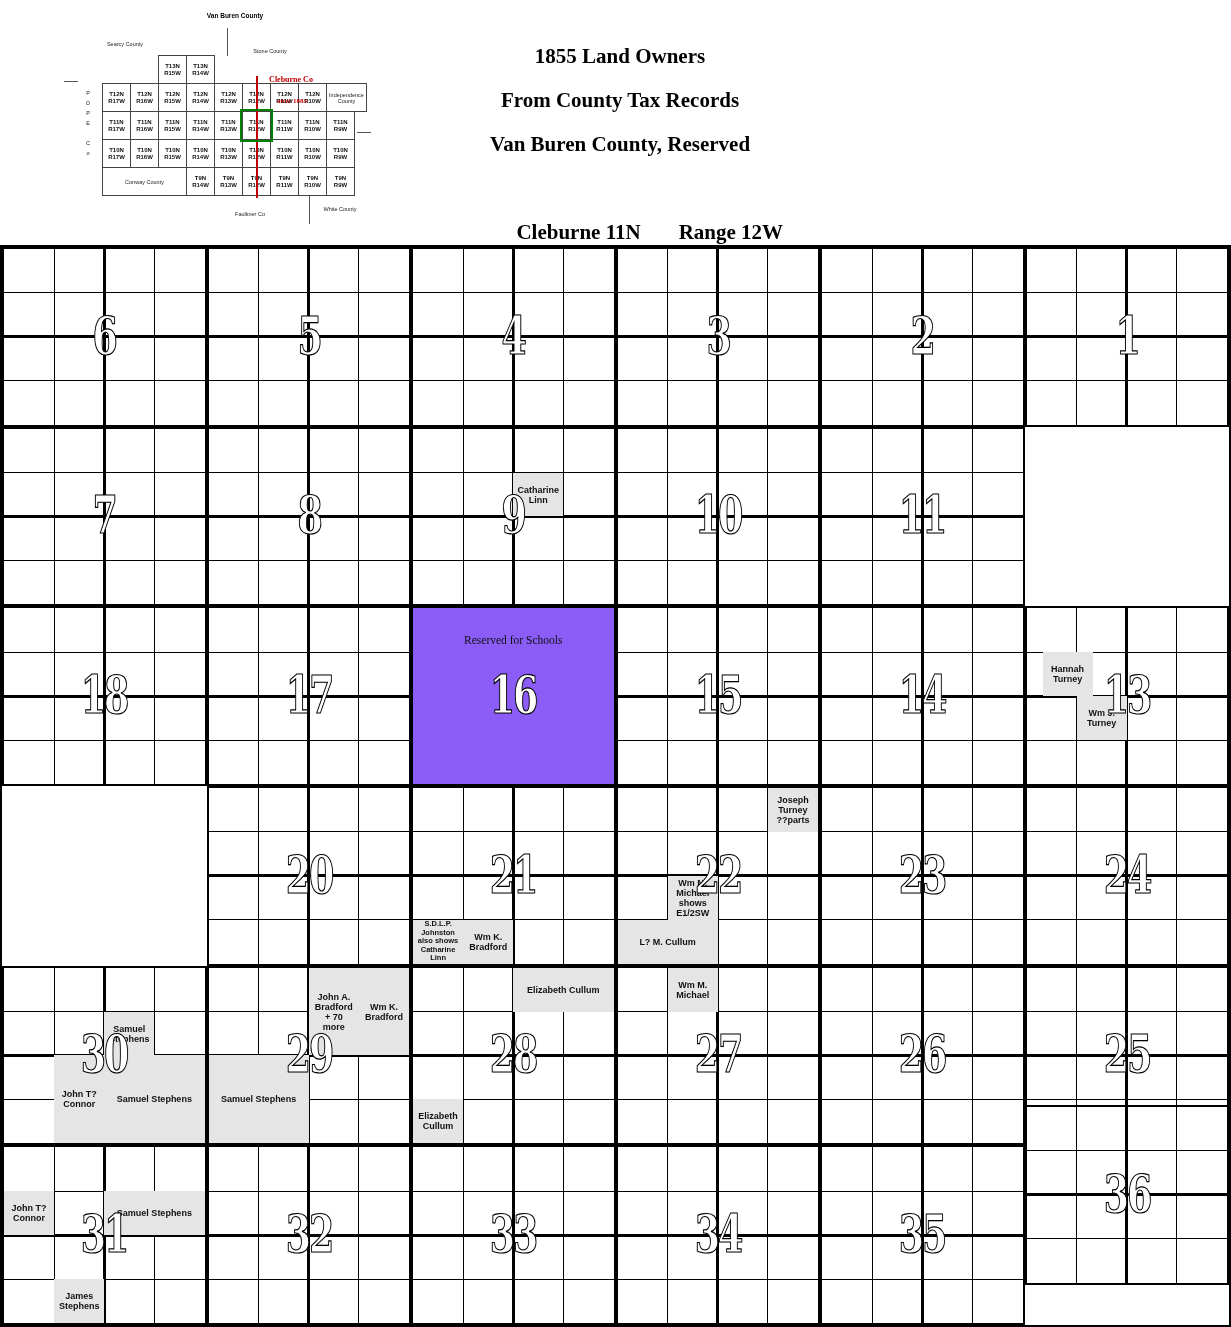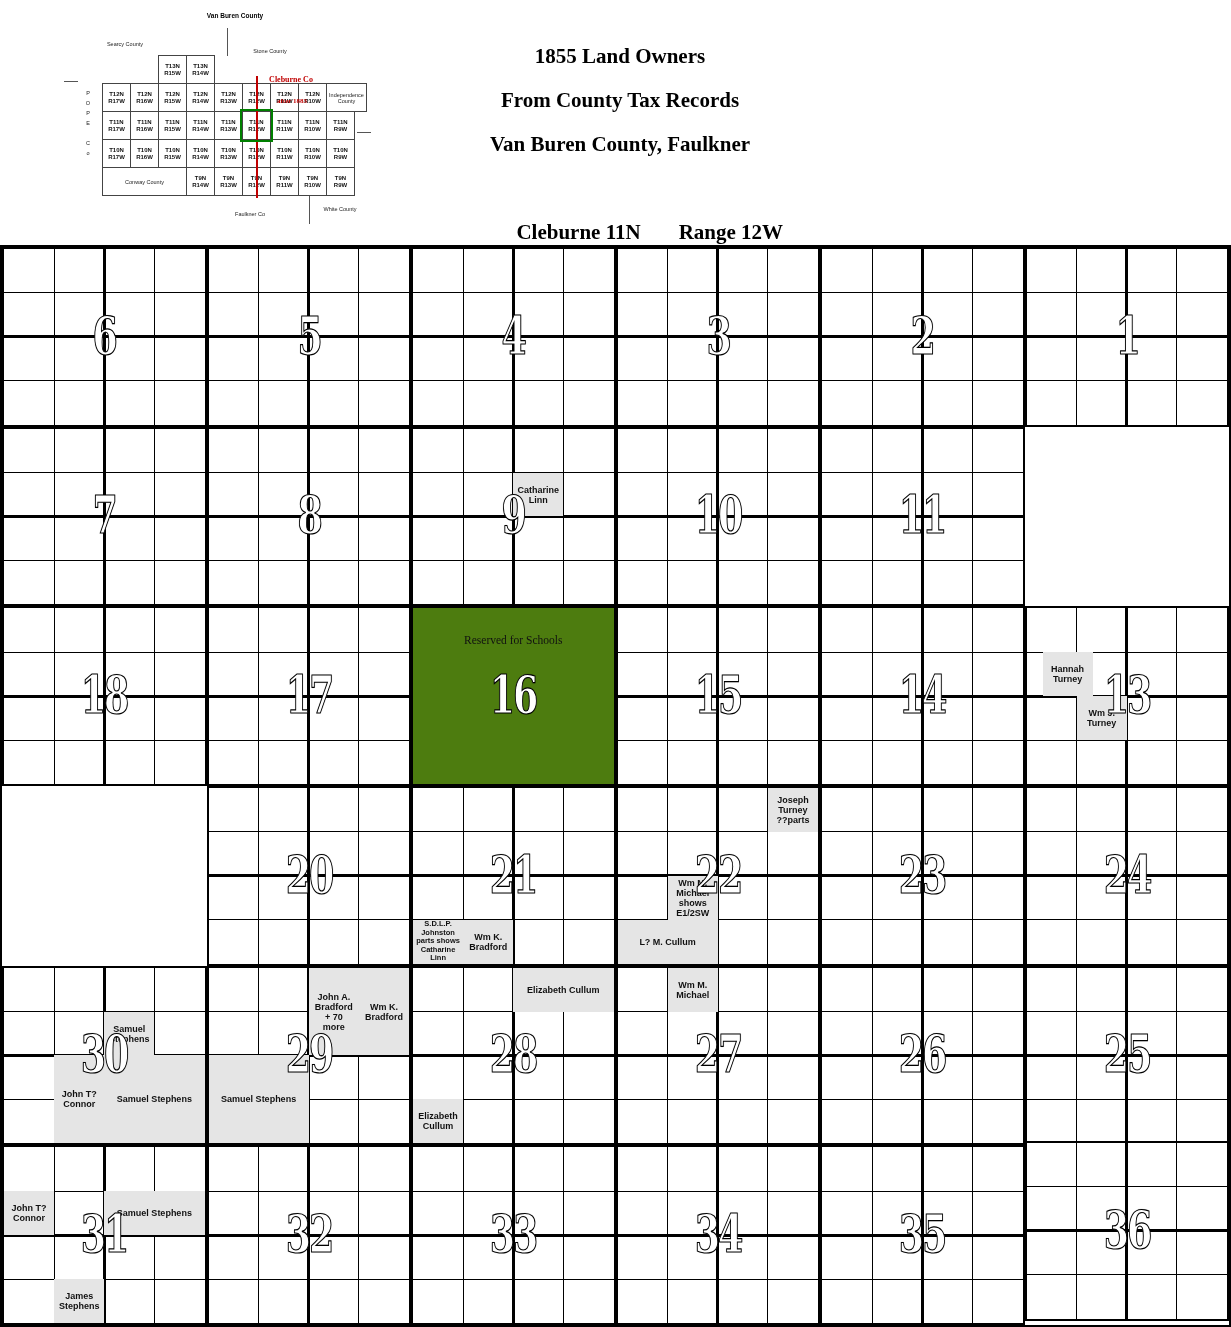--- a/index.html
+++ b/index.html
@@ -22,21 +22,21 @@
   .loc-vline{position:absolute;width:1px;background:#555;}
   .loc-hline{position:absolute;height:1px;background:#555;}
   .loc-red-line{position:absolute;width:2px;z-index:4;}
   .loc-red-text{position:absolute;font-family:"Liberation Serif",serif;font-weight:700;text-align:center;z-index:5;}
   .loc-green{position:absolute;box-sizing:border-box;z-index:5;background:transparent;}
   .loc-pope{position:absolute;font-size:5.5px;line-height:10px;white-space:pre-line;text-align:center;width:10px;color:#222;}
 
   
   #plat{position:absolute;left:0;top:245px;width:1227px;height:1078px;border:2px solid #000;}
   .section{position:absolute;border:2px solid #000;box-sizing:border-box;background:#fff;}
-  .section.gray{background:#4d7c0f;}
+  .section.gray{background:#8b5cf6;}
   .qv{position:absolute;top:0;bottom:0;width:1px;background:#000;z-index:1;}
   .hv{position:absolute;top:0;bottom:0;width:3px;background:#000;z-index:1;}
   .qh{position:absolute;left:0;right:0;height:1px;background:#000;z-index:1;}
   .hh{position:absolute;left:0;right:0;height:3px;background:#000;z-index:1;}
   .owner{position:absolute;z-index:2;background:#e5e5e5;display:flex;align-items:center;justify-content:center;text-align:center;font-size:9px;line-height:10px;white-space:pre-line;color:#111;font-weight:bold;}
   .owner.tiny{font-size:7.5px;line-height:8.5px;}
   .reserved{position:absolute;z-index:2;left:0;width:100%;top:26px;text-align:center;font-family:"Liberation Serif",serif;font-size:11.5px;color:#111;}
   .secnum{position:absolute;left:50%;top:50%;z-index:3;font-family:"DejaVu Serif",serif;font-weight:700;font-size:52px;letter-spacing:-3px;color:#fff;-webkit-text-stroke:1.2px #000;text-shadow:0 0 1px #000;transform:translate(-50%,-53%) scaleX(0.7);white-space:nowrap;}
 </style>
 </head>
@@ -134,21 +134,21 @@
 o</div>
       <div class="loc-red-line" style="left: 196px; top: 68px; height: 122px; background: rgb(192, 0, 0);"></div>
       <div class="loc-red-text" style="left: 181px; top: 67px; width: 100px; font-size: 8px; color: rgb(192, 0, 0);">Cleburne Co</div>
       <div class="loc-red-text" style="left: 182px; top: 89px; width: 100px; font-size: 7px; color: rgb(192, 0, 0);">after 1883</div>
       <div class="loc-green" style="left: 180px; top: 101px; width: 33px; height: 33px; border: 2px solid rgb(0, 128, 0);"></div>
     </div>
 
   <div class="titles">
     <div class="tline">1855 Land Owners</div>
     <div class="tline">From County Tax Records</div>
-    <div class="tline">Van Buren County, Faulkner</div>
+    <div class="tline">Van Buren County, Reserved</div>
     <div class="tline trow">
       <span>Cleburne 11N</span><span class="gap"></span><span>Range 12W</span>
     </div>
     <div class="credit">Created and Copyrighted by Lynn Banard Risener</div>
   </div>
 
   <div id="plat">
       <div class="section" style="left: 0px; top: 0px; width: 204.5px; height: 179.667px;">
         <div class="qv" style="left: 49.625px;"></div>
         <div class="hv" style="left: 98.75px;"></div>
@@ -314,21 +314,21 @@
       </div>
       <div class="section" style="left: 409px; top: 539px; width: 204.5px; height: 179.667px;">
         <div class="qv" style="left: 49.625px;"></div>
         <div class="hv" style="left: 98.75px;"></div>
         <div class="qv" style="left: 149.875px;"></div>
         <div class="qh" style="top: 43.4167px;"></div>
         <div class="hh" style="top: 86.3333px;"></div>
         <div class="qh" style="top: 131.25px;"></div>
         <div class="owner tiny" style="left: 0px; top: 131.75px; width: 50.125px; height: 43.9167px;">S.D.L.P.
 Johnston
-parts shows
+also shows
 Catharine
 Linn</div>
         <div class="owner" style="left: 50.125px; top: 131.75px; width: 50.125px; height: 43.9167px;">Wm K.
 Bradford</div>
         <div class="secnum">21</div>
       </div>
       <div class="section" style="left: 613.5px; top: 539px; width: 204.5px; height: 179.667px;">
         <div class="qv" style="left: 49.625px;"></div>
         <div class="hv" style="left: 98.75px;"></div>
         <div class="qv" style="left: 149.875px;"></div>
@@ -477,21 +477,21 @@
       </div>
       <div class="section" style="left: 818px; top: 898.333px; width: 204.5px; height: 179.667px;">
         <div class="qv" style="left: 49.625px;"></div>
         <div class="hv" style="left: 98.75px;"></div>
         <div class="qv" style="left: 149.875px;"></div>
         <div class="qh" style="top: 43.4167px;"></div>
         <div class="hh" style="top: 86.3333px;"></div>
         <div class="qh" style="top: 131.25px;"></div>
         <div class="secnum">35</div>
       </div>
-      <div class="section" style="left: 1022.5px; top: 894px; width: 204.5px; height: 179.667px;">
+      <div class="section" style="left: 1022.5px; top: 858px; width: 204.5px; height: 179.667px;">
         <div class="qv" style="left: 49.625px;"></div>
         <div class="hv" style="left: 98.75px;"></div>
         <div class="qv" style="left: 149.875px;"></div>
         <div class="qh" style="top: 43.4167px;"></div>
         <div class="hh" style="top: 86.3333px;"></div>
         <div class="qh" style="top: 131.25px;"></div>
         <div class="secnum">36</div>
       </div>
     </div>
 </div>

